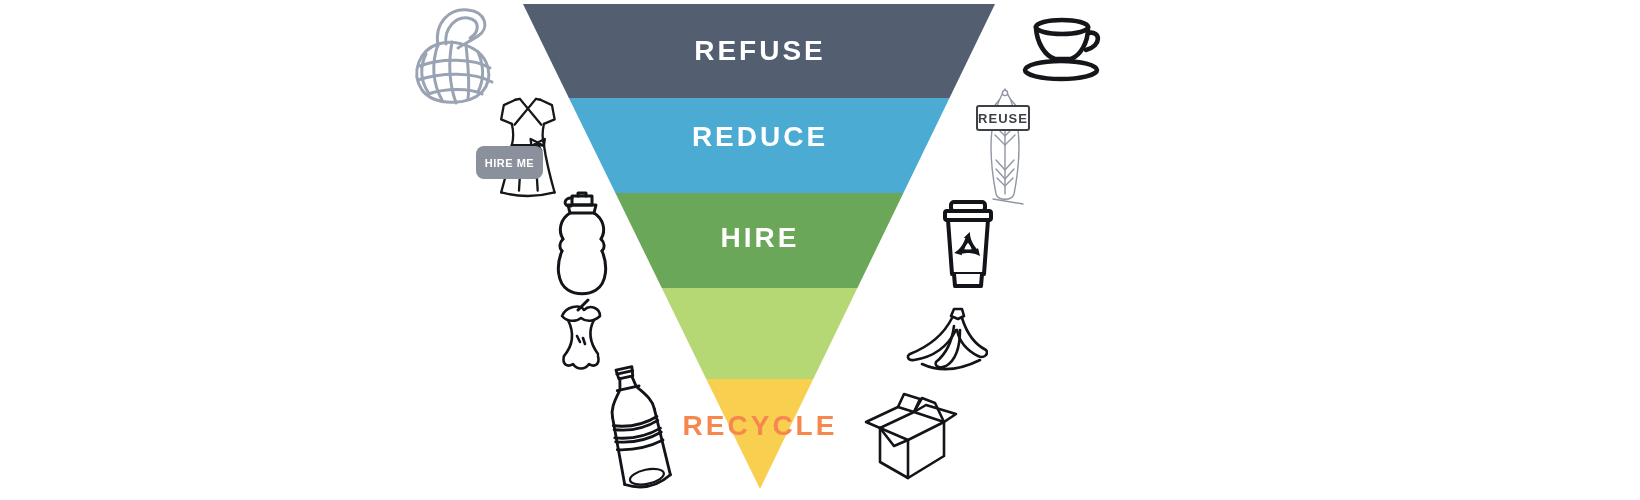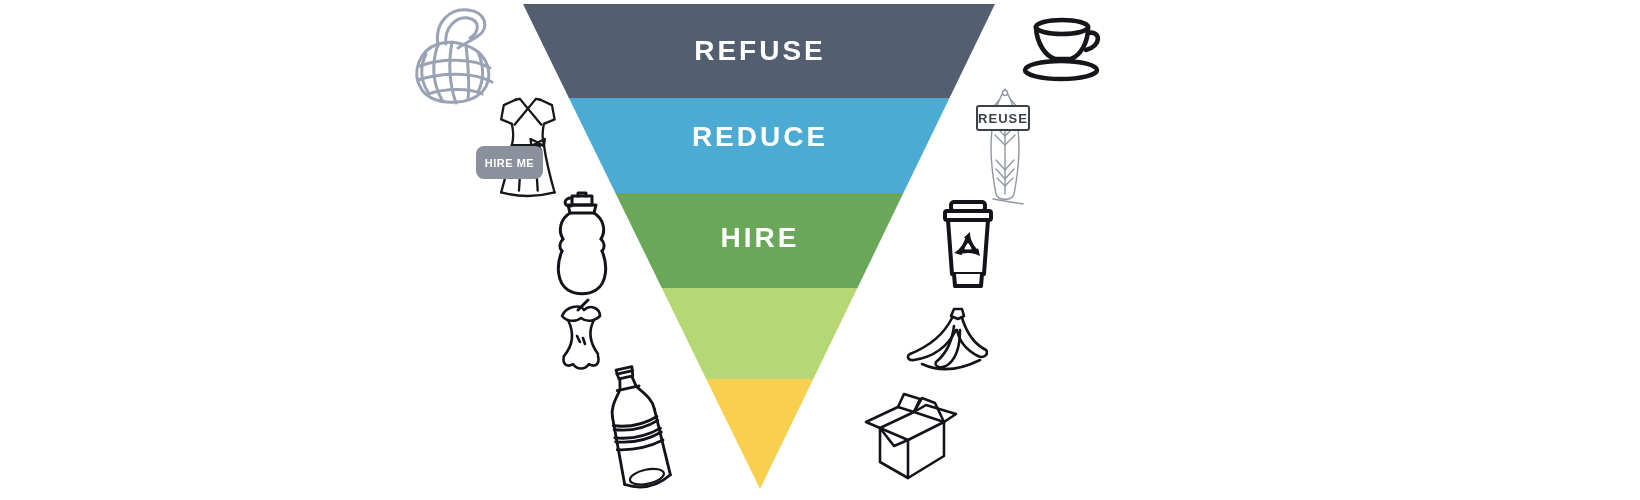--- a/index.html
+++ b/index.html
@@ -44,20 +44,21 @@
       <polygon points="523.0,4 995.0,4 949.5,98 568.9,98" fill="#535e70"></polygon>
       <polygon points="568.9,98 949.5,98 903.4,193 615.4,193" fill="#4babd3"></polygon>
       <polygon points="615.4,193 903.4,193 857.4,288 661.8,288" fill="#6aa758"></polygon>
       <polygon points="661.8,288 857.4,288 813.3,379 706.2,379" fill="#b6d874"></polygon>
       <polygon points="706.2,379 813.3,379 760.0,489 760.0,489" fill="#f9cf4f"></polygon>
     </svg>
 
   <div class="funnel-label fl-0" style="color: rgb(255, 255, 255);">REFUSE</div>
   <div class="funnel-label fl-1" style="color: rgb(255, 255, 255);">REDUCE</div>
   <div class="funnel-label fl-2" style="color: rgb(255, 255, 255);">HIRE</div>
+  <div class="funnel-label fl-4" style="color: rgb(245, 135, 79);">RECYCLE</div>
 
   <svg class="icon" style="left:398px;top:2px" width="112" height="106" viewBox="0 0 112 106" xmlns="http://www.w3.org/2000/svg">
     <g fill="none" stroke="#99a3b3" stroke-width="3" stroke-linecap="round">
       <path d="M40,44 C36,20 52,6 70,8 C88,10 92,26 80,34 C74,38 66,42 60,46"></path>
       <path d="M48,42 C46,26 58,14 70,16 C82,18 82,30 72,36"></path>
       <path d="M40,42 C22,48 12,70 24,88 C36,104 70,104 84,90 C96,77 92,54 72,45 C61,40 50,39 40,42 Z"></path>
       <path d="M40,42 C34,60 34,80 44,98"></path>
       <path d="M54,40 C50,62 52,84 58,101"></path>
       <path d="M68,43 C70,62 72,82 70,97"></path>
       <path d="M80,50 C86,64 86,78 80,90"></path>

